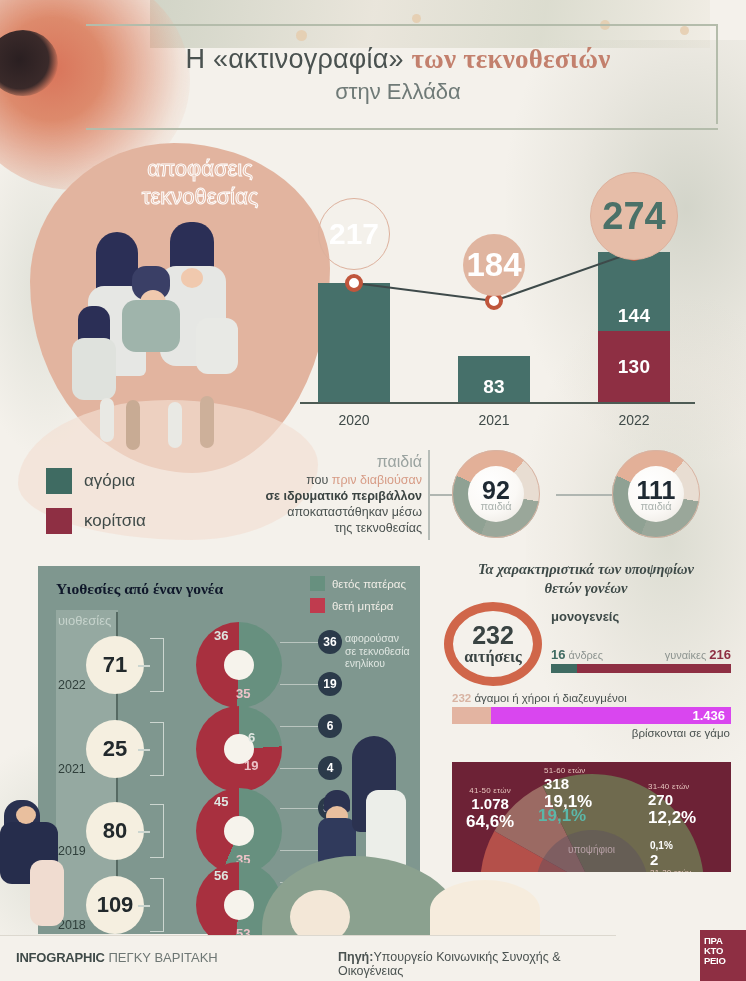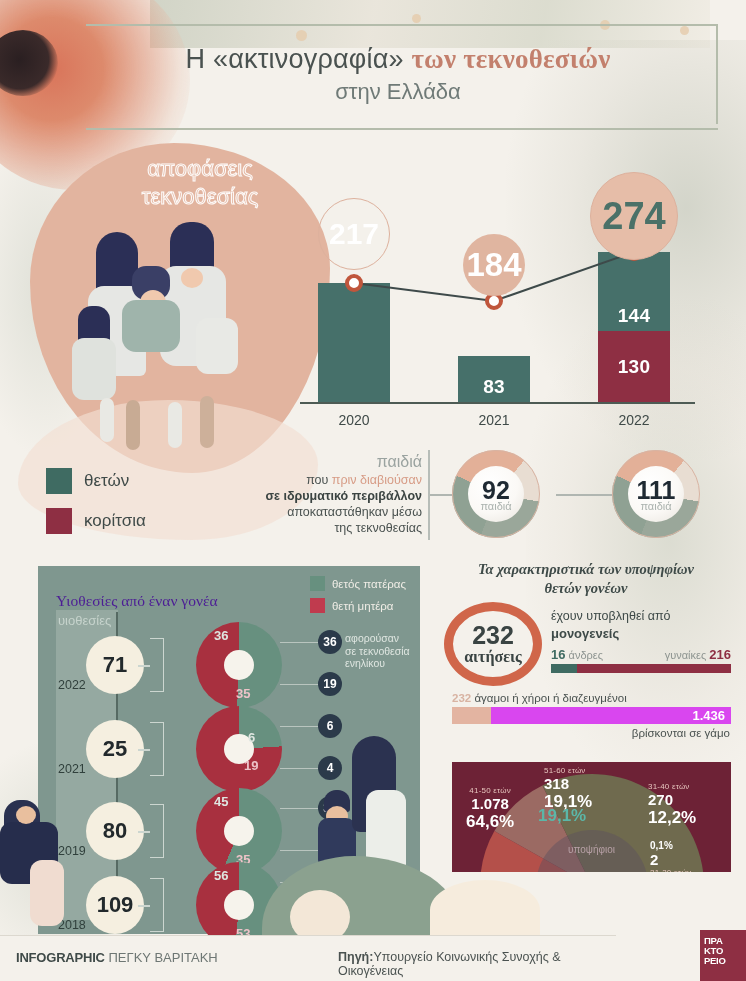--- a/index.html
+++ b/index.html
@@ -91,22 +91,22 @@
 
   .donutwrap { position:absolute; }
   .donut-outer { position:absolute; inset:0; border-radius:50%; }
   .donut-hole { position:absolute; border-radius:50%;
     background: radial-gradient(circle at 38% 32%, #ffffff 0%, #fbf9f6 55%, #e8e4dd 100%); }
   .donut-num { position:absolute; left:0; right:0; text-align:center; font-weight:700; color:#1f2a33; }
   .donut-sub { position:absolute; left:0; right:0; text-align:center; color:#aab2ae; font-size:11px; }
 
   
   .panel { position:absolute; left:38px; top:566px; width:382px; height:368px; background:#7f978f; }
-  .panel-title { position:absolute; left:18px; top:14px; font-size:15.5px; font-weight:400;
-    color:#4c1d95; font-family:"Liberation Serif", serif;margin-top:12px; }
+  .panel-title { position:absolute; left:18px; top:14px; font-size:15.5px; font-weight:700;
+    color:#0f172a; font-family:"Liberation Serif", serif; }
   .panel-legend { position:absolute; right:14px; top:10px; }
   .pl-row { display:flex; align-items:center; gap:7px; margin-bottom:7px; }
   .pl-sw { width:15px; height:15px; }
   .pl-sw.teal { background:#67907f; }
   .pl-sw.red { background:#c03b4e; }
   .pl-txt { font-size:11.5px; color:#f0ede6; }
 
   .col-box { position:absolute; left:18px; top:44px; width:62px; height:310px; background:#95a9a1; }
   .col-line { position:absolute; left:78px; top:46px; width:1.6px; height:306px; background:#566a63; }
   .col-head { position:absolute; left:20px; top:47px; font-size:13px; color:#c6d3cc; }
@@ -227,21 +227,21 @@
   <div class="fam" style="left:72px;top:338px;width:44px;height:62px;border-radius:12px;background:#dfe2dd;"></div>
   <div class="fam" style="left:196px;top:318px;width:42px;height:56px;border-radius:12px;background:#e8e9e5;"></div>
   <div class="fam" style="left:100px;top:398px;width:14px;height:44px;border-radius:7px;background:#e9e9e4;"></div>
   <div class="fam" style="left:126px;top:400px;width:14px;height:50px;border-radius:7px;background:#c8ab94;"></div>
   <div class="fam" style="left:168px;top:402px;width:14px;height:46px;border-radius:7px;background:#e9e9e4;"></div>
   <div class="fam" style="left:200px;top:396px;width:14px;height:52px;border-radius:7px;background:#cdb09a;"></div>
 
   <div class="legend">
     <div class="legend-row">
       <div class="legend-sw teal"></div>
-      <div class="legend-txt">θετών</div>
+      <div class="legend-txt">αγόρια</div>
     </div>
     <div class="legend-row">
       <div class="legend-sw red"></div>
       <div class="legend-txt">κορίτσια</div>
     </div>
   </div>
 
   <div class="chart">
     <div class="axis"></div>
     <div id="bars">
@@ -388,21 +388,20 @@
   <div class="fam" style="left:262px;top:856px;width:200px;height:90px;border-radius:46% 54% 0 0 / 80% 80% 0 0;background:#8ba18f;"></div>
   <div class="fam" style="left:290px;top:890px;width:60px;height:54px;border-radius:50%;background:#f3e7d7;"></div>
   <div class="fam" style="left:430px;top:880px;width:110px;height:60px;border-radius:50% 50% 0 0;background:#f6ecdd;"></div>
 
   <div class="rtitle"><span id="cand-title">Τα χαρακτηριστικά των υποψηφίων<br>θετών γονέων</span></div>
   <div class="ring232">
     <div class="n">232</div>
     <div class="t">αιτήσεις</div>
   </div>
   <div class="r-note">
-    <div>έχουν υποβληθεί από</div>
     <b>μονογενείς</b>
   </div>
   <div class="gbar-lbls">
     <span><span class="v">16</span> <span>άνδρες</span></span>
     <span><span>γυναίκες</span> <span class="v2">216</span></span>
   </div>
   <div class="gbar">
     <div class="s1" style="width:14.5%"></div>
     <div class="s2" style="width:85.5%"></div>
   </div>

